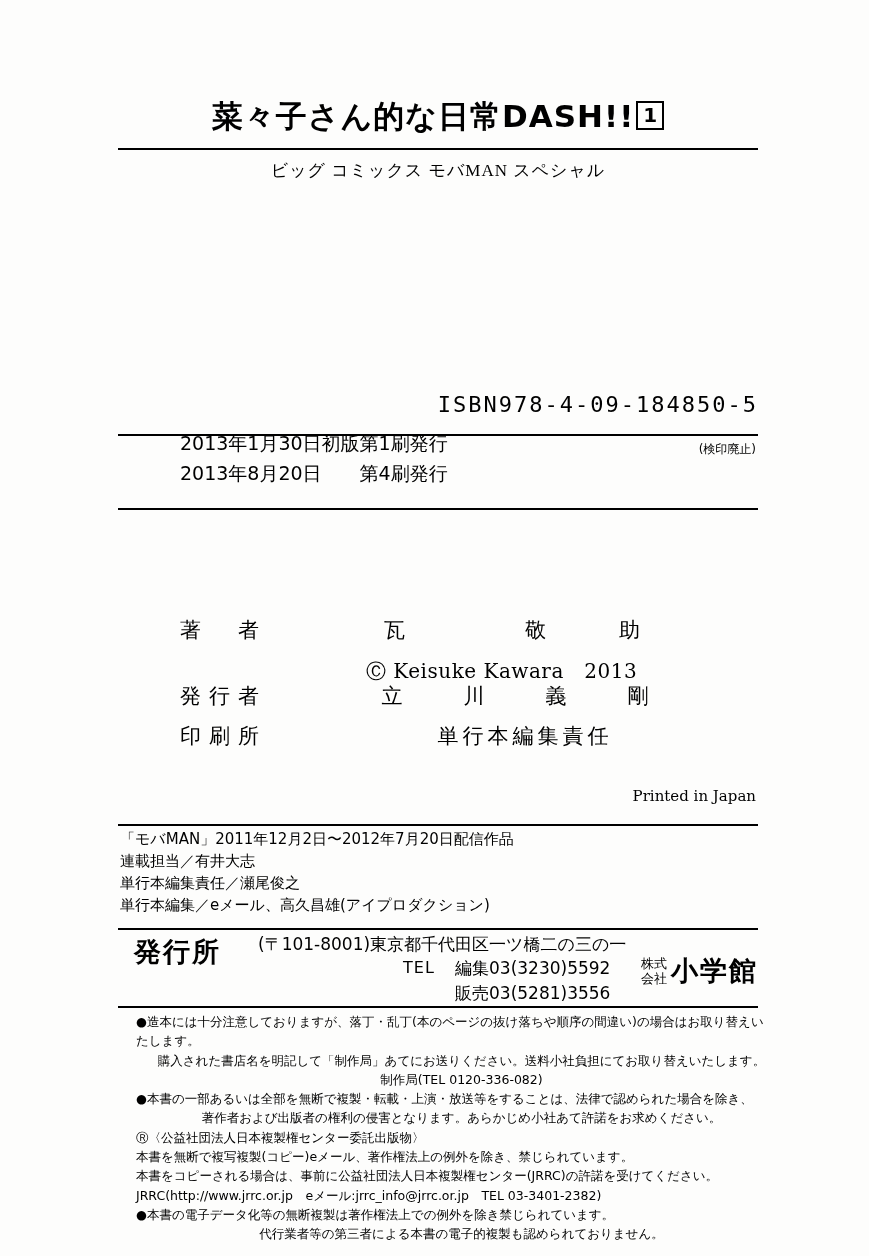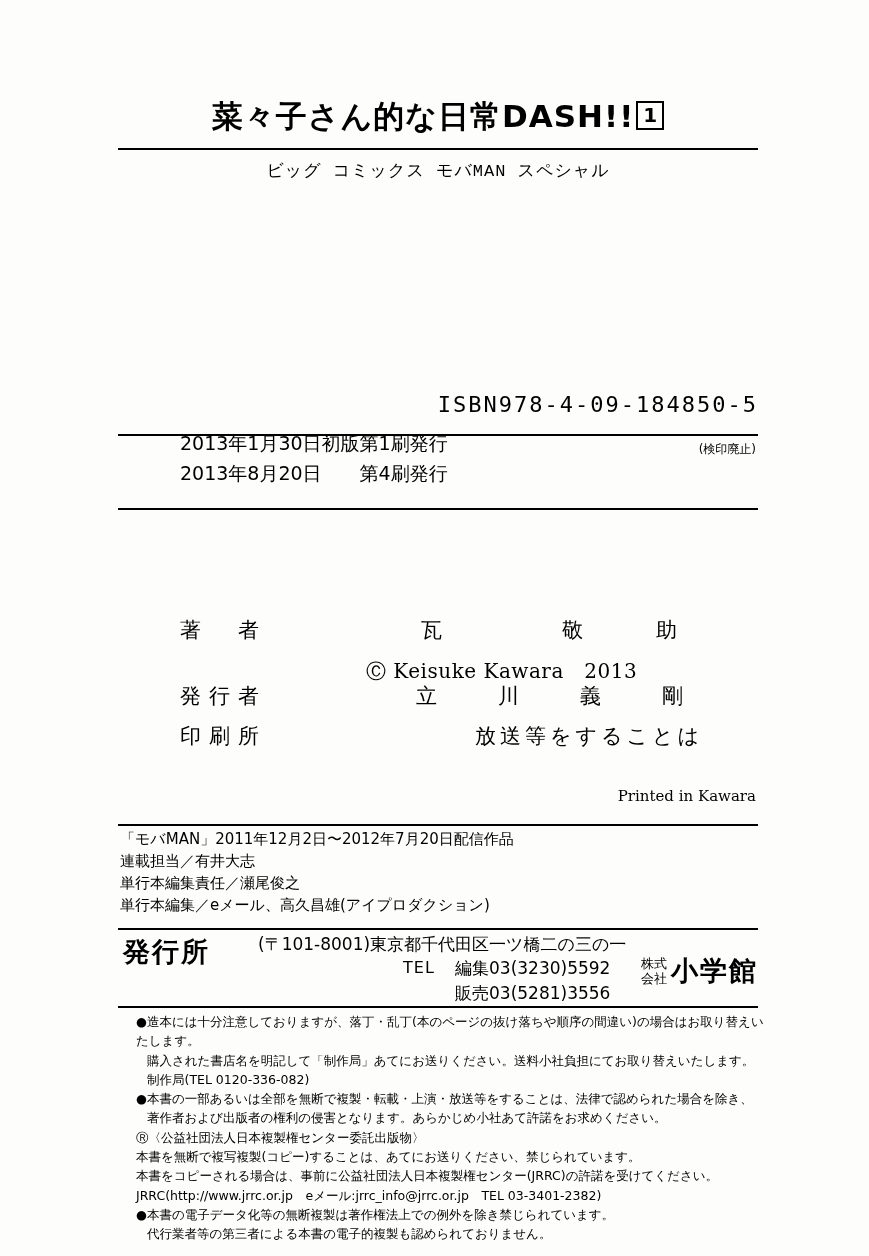--- a/index.html
+++ b/index.html
@@ -62,21 +62,21 @@
   .rule-title { top: 148px; }
   .rule-isbn-top { top: 434px; }
   .rule-isbn-bot { top: 508px; }
 
   .subtitle {
     position: absolute;
     left: 0;
     top: 159px;
     width: 640px;
     text-align: center;
-    font-family: Liberation Mono, monospace;
+    font-family: Liberation Serif, serif;
     font-size: 17px;
     letter-spacing: 1px;
   }
 
   
   .isbn {
     position: absolute;
     right: 0;
     top: 392px;
     font-family: "DejaVu Sans Mono", monospace;
@@ -114,23 +114,23 @@
     height: 44px;
     font-size: 21px;
   }
   .cred-label {
     position: absolute;
     left: 62px;
     letter-spacing: 8px;
   }
   .cred-value {
     position: absolute;
-    left: 255px;
+    left: 242px;
     width: 330px;
-    text-align: right;
+    text-align: center;
     letter-spacing: 1px;
   }
   .cred-value.spread1 { letter-spacing: 26px; }
   .cred-value.spread2 { letter-spacing: 20px; }
   .cred-value.spread3 { letter-spacing: 4px; }
   .copyright {
     position: absolute;
     left: 248px;
     top: 658px;
     font-family: "DejaVu Serif", serif;
@@ -167,21 +167,21 @@
   .rule-pub {
     position: absolute;
     left: 0;
     top: 928px;
     width: 640px;
     height: 2px;
     background: #000;
   }
   .pub-label {
     position: absolute;
-    left: 5px;
+    left: 16px;
     top: 934px;
     font-family: "DejaVu Sans", sans-serif;
     font-size: 27px;
     font-weight: bold;
     letter-spacing: 2px;
   }
   .pub-addr {
     position: absolute;
     left: 140px;
     top: 932px;
@@ -240,21 +240,21 @@
   }
   .fine {
     position: absolute;
     left: 18px;
     top: 1012px;
     width: 640px;
     font-family: "DejaVu Sans", sans-serif;
     font-size: 12.5px;
     line-height: 19.3px;
   }
-  .fine .ind { padding-left: 11px; }
+  .fine .ind { padding-left: 11px; text-align: center; }
 </style>
 </head>
 <body>
 
 <div class="page">
   <div class="inner">
 
     <div class="title-row">
       <span class="title-main">菜々子さん的な日常DASH!!</span><span class="vol-box">1</span>
     </div>
@@ -275,25 +275,25 @@
       <div class="cred-row">
         <span class="cred-label">著　者</span>
         <span class="cred-value spread1">瓦　　敬　助</span>
       </div>
       <div class="cred-row" style="height:62px">
         <span class="cred-label" style="top:22px">発行者</span>
         <span class="cred-value spread2" style="top:22px">立　川　義　剛</span>
       </div>
       <div class="cred-row">
         <span class="cred-label">印刷所</span>
-        <span class="cred-value spread3">放送等をすることは</span>
+        <span class="cred-value spread3">単行本編集責任</span>
       </div>
     </div>
     <div class="copyright">Ⓒ Keisuke Kawara　2013</div>
-    <div class="printed">Printed in Kawara</div>
+    <div class="printed">Printed in Japan</div>
 
     <div class="rule-notes"></div>
     <div class="notes">
       <div>「モバMAN」2011年12月2日〜2012年7月20日配信作品</div>
       <div>連載担当／有井大志</div>
       <div>単行本編集責任／瀬尾俊之</div>
       <div>単行本編集／eメール、高久昌雄(アイプロダクション)</div>
     </div>
 
     <div class="rule-pub"></div>
@@ -312,21 +312,21 @@
     </div>
 
     <div class="rule-fine"></div>
     <div class="fine">
       <div>●造本には十分注意しておりますが、落丁・乱丁(本のページの抜け落ちや順序の間違い)の場合はお取り替えいたします。</div>
       <div class="ind">購入された書店名を明記して「制作局」あてにお送りください。送料小社負担にてお取り替えいたします。</div>
       <div class="ind">制作局(TEL 0120-336-082)</div>
       <div>●本書の一部あるいは全部を無断で複製・転載・上演・放送等をすることは、法律で認められた場合を除き、</div>
       <div class="ind">著作者および出版者の権利の侵害となります。あらかじめ小社あて許諾をお求めください。</div>
       <div>Ⓡ〈公益社団法人日本複製権センター委託出版物〉</div>
-      <div>本書を無断で複写複製(コピー)することは、あてにお送りください、禁じられています。</div>
+      <div>本書を無断で複写複製(コピー)eメール、著作権法上の例外を除き、禁じられています。</div>
       <div>本書をコピーされる場合は、事前に公益社団法人日本複製権センター(JRRC)の許諾を受けてください。</div>
       <div>JRRC(http://www.jrrc.or.jp　eメール:jrrc_info@jrrc.or.jp　TEL 03-3401-2382)</div>
       <div>●本書の電子データ化等の無断複製は著作権法上での例外を除き禁じられています。</div>
       <div class="ind">代行業者等の第三者による本書の電子的複製も認められておりません。</div>
     </div>
 
   </div>
 </div>
 
 </body></html>

